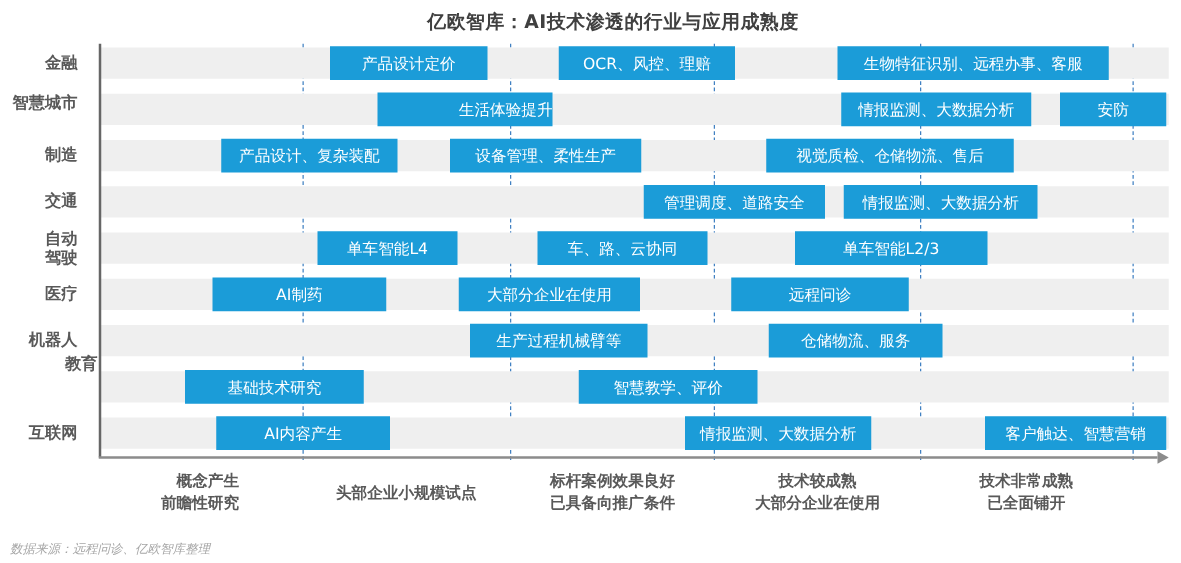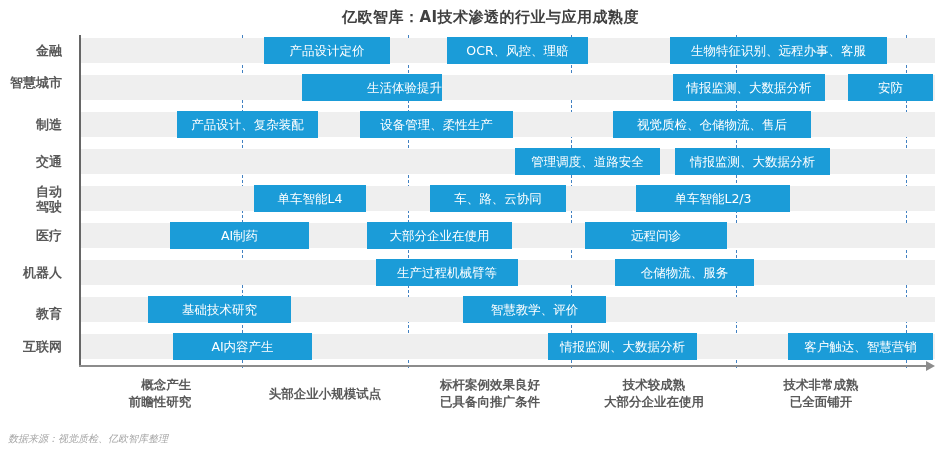--- a/index.html
+++ b/index.html
@@ -66,35 +66,35 @@
       <div class="row-band" style="top: 223px;"></div>
       <div class="row-label" style="top: 228px;">医疗</div>
       <div class="app-box" style="left: 170px; width: 139px; top: 222px;">AI制药</div>
       <div class="app-box" style="left: 367px; width: 145px; top: 222px;">大部分企业在使用</div>
       <div class="app-box" style="left: 585px; width: 142px; top: 222px;">远程问诊</div>
       <div class="row-band" style="top: 260px;"></div>
       <div class="row-label" style="top: 265px;">机器人</div>
       <div class="app-box" style="left: 376px; width: 142px; top: 259px;">生产过程机械臂等</div>
       <div class="app-box" style="left: 615px; width: 139px; top: 259px;">仓储物流、服务</div>
       <div class="row-band" style="top: 297px;"></div>
-      <div class="row-label" style="top: 306px;">教育</div>
+      <div class="row-label" style="top: 284px; padding-left: 16px;">教育</div>
       <div class="app-box" style="left: 148px; width: 143px; top: 296px;">基础技术研究</div>
       <div class="app-box" style="left: 463px; width: 143px; top: 296px;">智慧教学、评价</div>
       <div class="row-band" style="top: 334px;"></div>
       <div class="row-label" style="top: 339px;">互联网</div>
       <div class="app-box" style="left: 173px; width: 139px; top: 333px;">AI内容产生</div>
       <div class="app-box" style="left: 548px; width: 149px; top: 333px;">情报监测、大数据分析</div>
       <div class="app-box" style="left: 788px; width: 145px; top: 333px;">客户触达、智慧营销</div>
       <div class="y-axis"></div>
       <div class="x-axis" style="width: 847px;"></div>
       <div class="axis-arrow" style="left: 926px;"></div>
       <div class="stage-label" style="left: 160px; text-align: right;">概念产生
 前瞻性研究</div>
       <div class="stage-label" style="left: 325px;">头部企业小规模试点</div>
       <div class="stage-label" style="left: 490px;">标杆案例效果良好
 已具备向推广条件</div>
       <div class="stage-label" style="left: 654px;">技术较成熟
 大部分企业在使用</div>
       <div class="stage-label" style="left: 821px;">技术非常成熟
 已全面铺开</div>
     </div>
-  <div class="source-note">数据来源：视觉质检、亿欧智库整理</div>
+  <div class="source-note">数据来源：远程问诊、亿欧智库整理</div>
 </div>
 
 </body></html>

